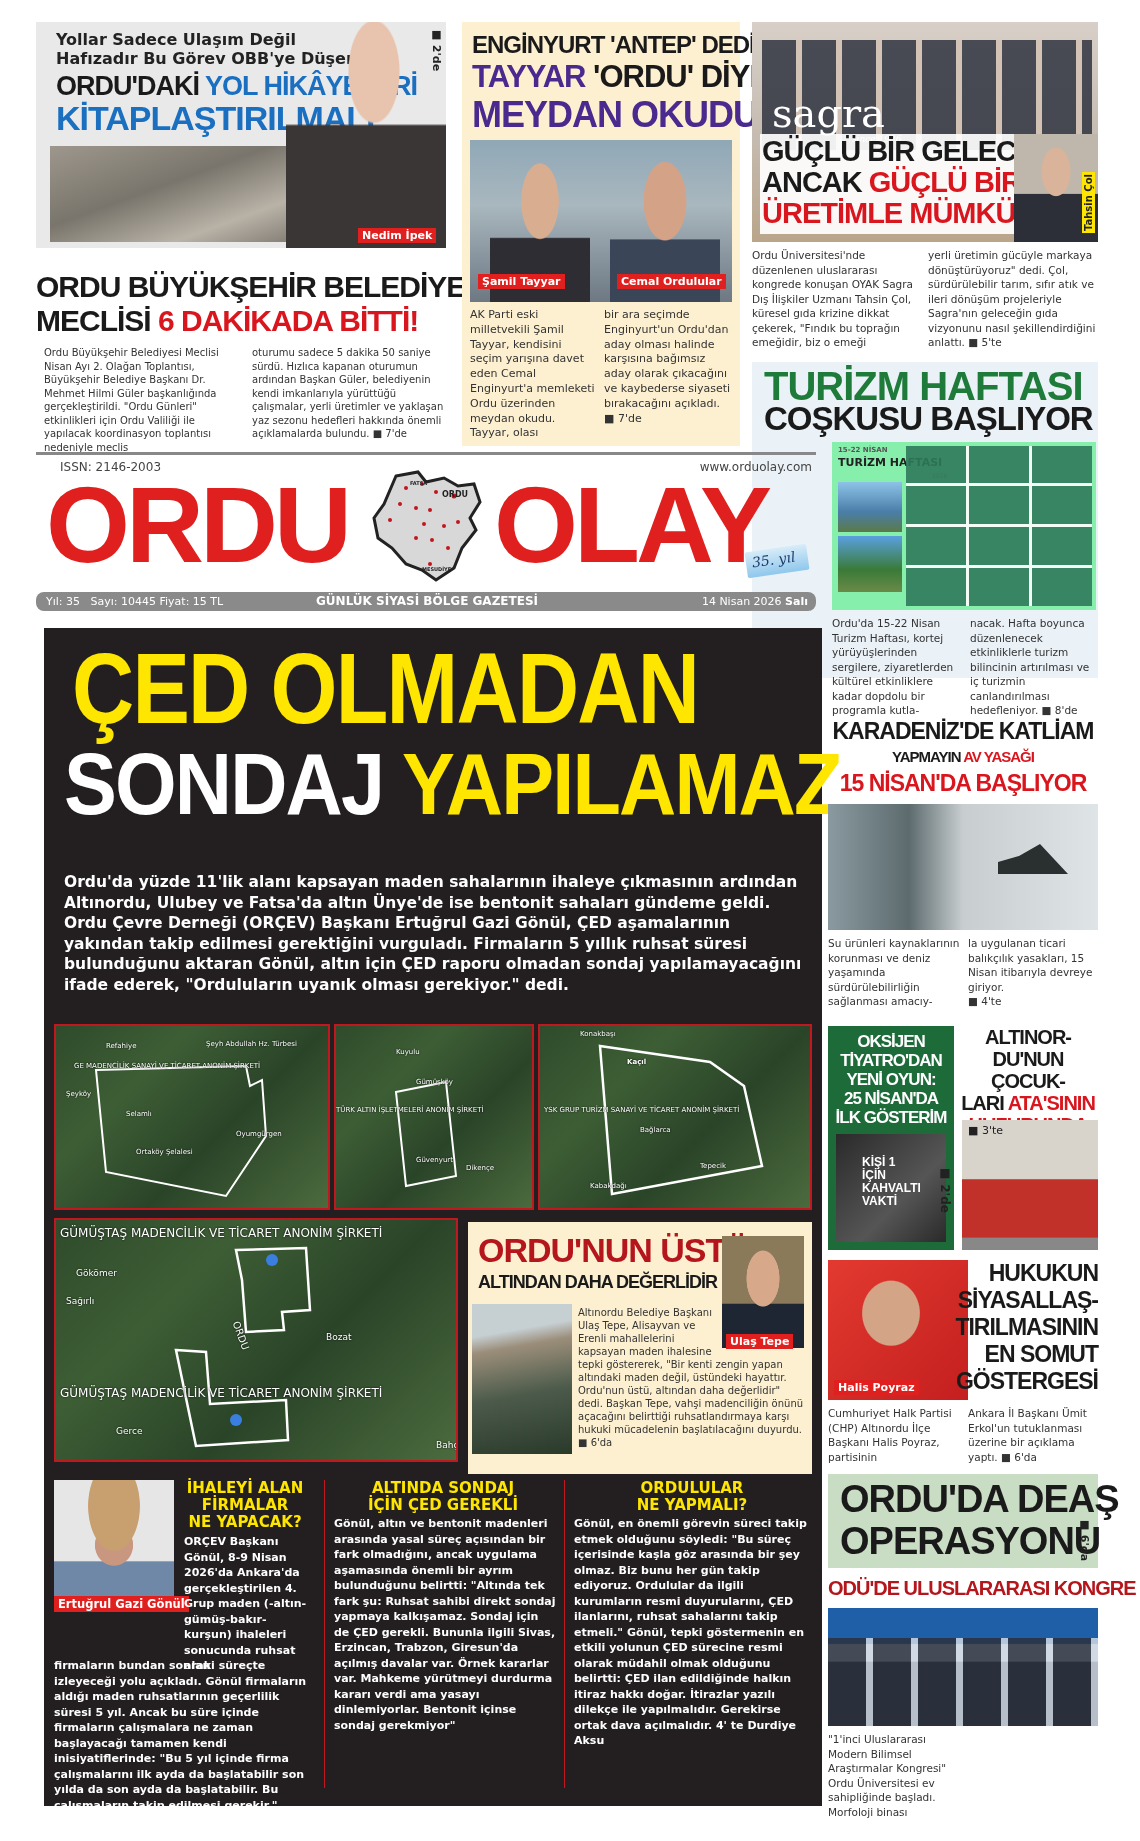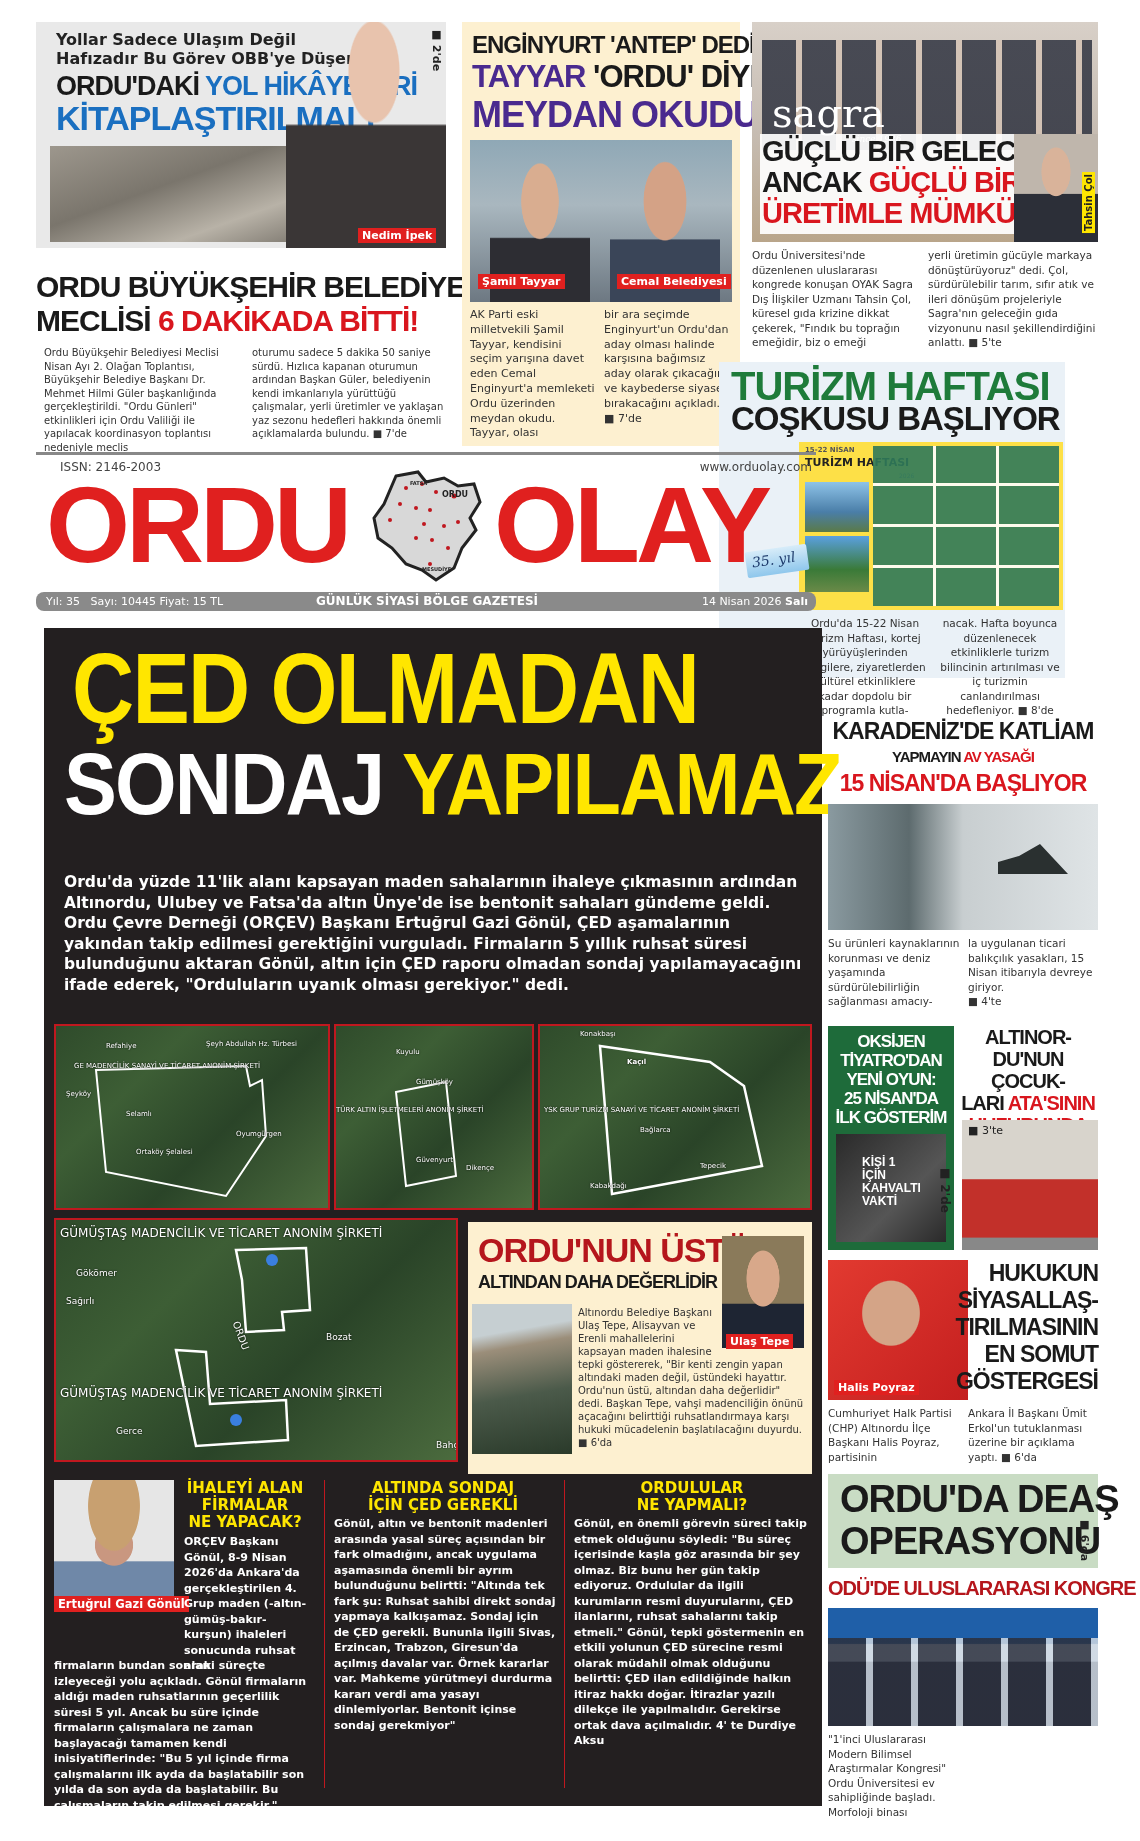--- a/index.html
+++ b/index.html
@@ -53,21 +53,21 @@
   <div class="abs cond dark" style="left:10px;top:10px;font-size:24px;line-height:26px;white-space:nowrap;">ENGİNYURT 'ANTEP' DEDİ</div>
   <div class="abs cond" style="left:10px;top:38px;font-size:31px;line-height:34px;white-space:nowrap;">
     <span class="purple">TAYYAR</span> <span class="dark">'ORDU' DİYE</span>
   </div>
   <div class="abs cond purple" style="left:10px;top:74px;font-size:36px;line-height:38px;white-space:nowrap;">MEYDAN OKUDU</div>
   <div class="photo" style="left:8px;top:118px;width:262px;height:162px;background:linear-gradient(180deg,#8fa8b6 0%,#a9b7bf 40%,#6d7882 100%);">
     <div class="abs" style="left:20px;top:18px;width:100px;height:144px;background:radial-gradient(ellipse at 50% 30%,#d9ad90 0 26%,transparent 27%),linear-gradient(180deg,transparent 0 55%,#2d2d33 56%);"></div>
     <div class="abs" style="left:140px;top:18px;width:110px;height:144px;background:radial-gradient(ellipse at 50% 30%,#d4a286 0 27%,transparent 28%),linear-gradient(180deg,transparent 0 56%,#3a4558 57%);"></div>
   </div>
   <span class="cap" style="left:16px;top:252px;">Şamil Tayyar</span>
-  <span class="cap" style="left:155px;top:252px;">Cemal Belediyesi</span>
+  <span class="cap" style="left:155px;top:252px;">Cemal Ordulular</span>
   <div class="abs body-text" style="left:8px;top:286px;width:125px;font-size:11px;line-height:14.8px;">AK Parti eski milletvekili Şamil Tayyar, kendisini seçim yarışına davet eden Cemal Enginyurt'a memleketi Ordu üzerinden meydan okudu. Tayyar, olası</div>
   <div class="abs body-text" style="left:142px;top:286px;width:130px;font-size:11px;line-height:14.8px;"><span>bir ara seçimde Enginyurt'un Ordu'dan aday olması halinde karşısına bağımsız aday olarak çıkacağını ve kaybederse siyaseti bırakacağını açıkladı.</span> <span class="sq">7'de</span></div>
 </div>
 
 <div class="abs" style="left:752px;top:22px;width:346px;height:410px;">
   <div class="photo" style="left:0;top:0;width:346px;height:220px;background:linear-gradient(180deg,#d8d0c8 0%,#c6bcb2 50%,#b9a58a 100%);">
     <div class="abs" style="left:10px;top:18px;width:330px;height:110px;background:repeating-linear-gradient(90deg,#2f3340 0 34px,#d3c2b4 34px 40px);opacity:.85;"></div>
   </div>
   <div class="abs" style="left:20px;top:68px;font-family:'DejaVu Serif',serif;font-size:40px;color:#fff;">sagra</div>
   <div class="abs" style="left:100px;top:112px;font-family:'DejaVu Serif',serif;font-style:italic;font-size:9px;color:#fff;">since 1936</div>
@@ -76,24 +76,24 @@
   <div class="abs cond" style="left:10px;top:145px;font-size:29px;line-height:31px;white-space:nowrap;">
     <span class="dark">ANCAK</span> <span class="red">GÜÇLÜ BİR</span>
   </div>
   <div class="abs cond red" style="left:10px;top:176px;font-size:29px;line-height:31px;white-space:nowrap;">ÜRETİMLE MÜMKÜNDÜR</div>
   <div class="photo" style="left:262px;top:112px;width:84px;height:108px;background:radial-gradient(ellipse at 50% 35%,#d9b39a 0 24%,transparent 25%),linear-gradient(180deg,#bfb6ac 0 55%,#2c2f38 56%);"></div>
   <div class="abs" style="left:330px;top:150px;writing-mode:vertical-rl;transform:rotate(180deg);background:#ffe600;color:#222;font-size:10px;font-weight:bold;padding:2px 1px;">Tahsin Çol</div>
   <div class="abs body-text" style="left:0;top:226px;width:168px;font-size:10.5px;line-height:14.5px;">Ordu Üniversitesi'nde düzenlenen uluslararası kongrede konuşan OYAK Sagra Dış İlişkiler Uzmanı Tahsin Çol, küresel gıda krizine dikkat çekerek, "Fındık bu toprağın emeğidir, biz o emeği</div>
   <div class="abs body-text" style="left:176px;top:226px;width:170px;font-size:10.5px;line-height:14.5px;"><span>yerli üretimin gücüyle markaya dönüştürüyoruz" dedi. Çol, sürdürülebilir tarım, sıfır atık ve ileri dönüşüm projeleriyle Sagra'nın geleceğin gıda vizyonunu nasıl şekillendirdiğini anlattı.</span> <span class="sq">5'te</span></div>
 </div>
 
-<div class="abs" style="left:719px;top:362px;width:346px;height:316px;background:#eaf1f7;text-align:center;">
+<div class="abs" style="left:752px;top:362px;width:346px;height:316px;background:#eaf1f7;">
   <div class="abs cond green" style="left:12px;top:4px;font-size:40px;line-height:40px;white-space:nowrap;">TURİZM HAFTASI</div>
   <div class="abs cond dark" style="left:12px;top:40px;font-size:33px;line-height:34px;white-space:nowrap;">COŞKUSU BAŞLIYOR</div>
-  <div class="abs" style="left:80px;top:80px;width:264px;height:168px;background:#fde047;">
+  <div class="abs" style="left:80px;top:80px;width:264px;height:168px;background:#86efac;">
     <div class="abs" style="left:6px;top:4px;font-size:7px;font-weight:bold;color:#555;">15-22 NİSAN</div>
     <div class="abs" style="left:6px;top:14px;font-size:11px;font-weight:bold;color:#222;">TURİZM HAFTASI</div>
     <div class="abs" style="left:100px;top:30px;font-size:6px;color:#777;">2026</div>
     <div class="abs" style="left:6px;top:40px;width:64px;height:50px;background:linear-gradient(180deg,#8ec3e8,#4a7ea8 60%,#5a7a48);"></div>
     <div class="abs" style="left:6px;top:94px;width:64px;height:56px;background:linear-gradient(180deg,#5aa0e0,#3a7a38 60%,#6a8a48);"></div>
     <div class="abs" style="left:74px;top:4px;width:186px;height:160px;background:repeating-linear-gradient(90deg,transparent 0 60px,#fff 60px 63px),repeating-linear-gradient(0deg,#2f7a5a 0 38px,#fff 38px 41px);opacity:.9;"></div>
   </div>
   <div class="abs body-text" style="left:80px;top:254px;width:132px;font-size:10.5px;line-height:14.5px;">Ordu'da 15-22 Nisan Turizm Haftası, kortej yürüyüşlerinden sergilere, ziyaretlerden kültürel etkinliklere kadar dopdolu bir programla kutla-</div>
   <div class="abs body-text" style="left:218px;top:254px;width:126px;font-size:10.5px;line-height:14.5px;"><span>nacak. Hafta boyunca düzenlenecek etkinliklerle turizm bilincinin artırılması ve iç turizmin canlandırılması hedefleniyor.</span> <span class="sq">8'de</span></div>
 </div>

